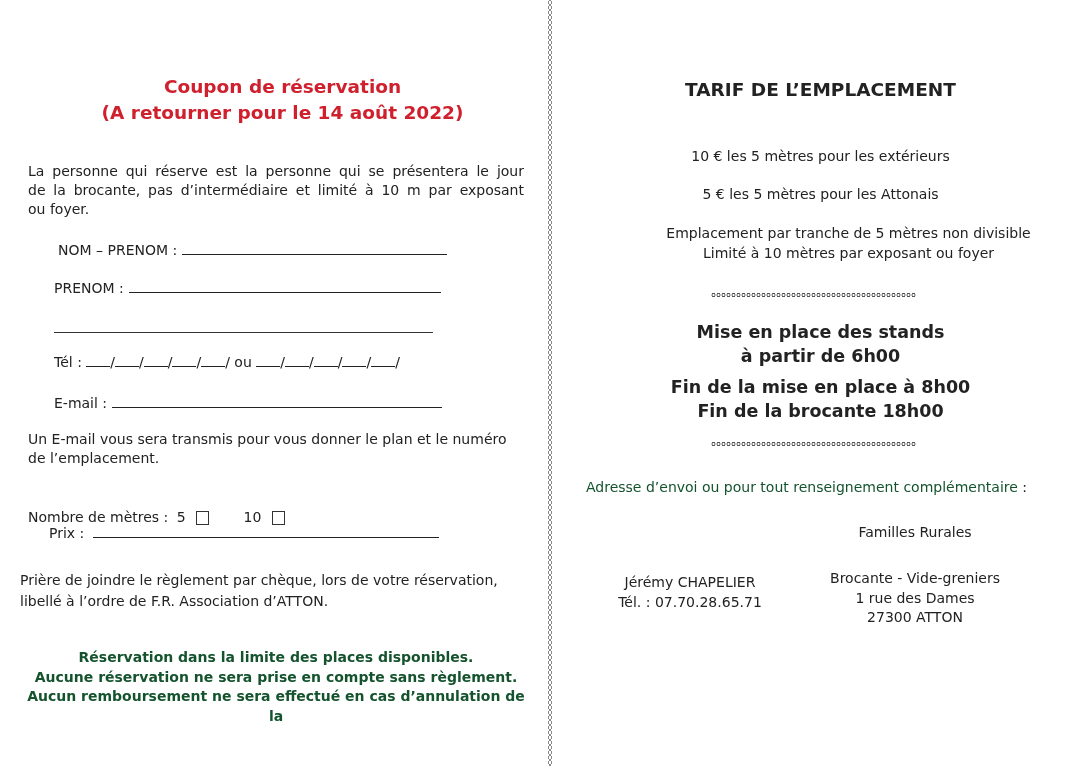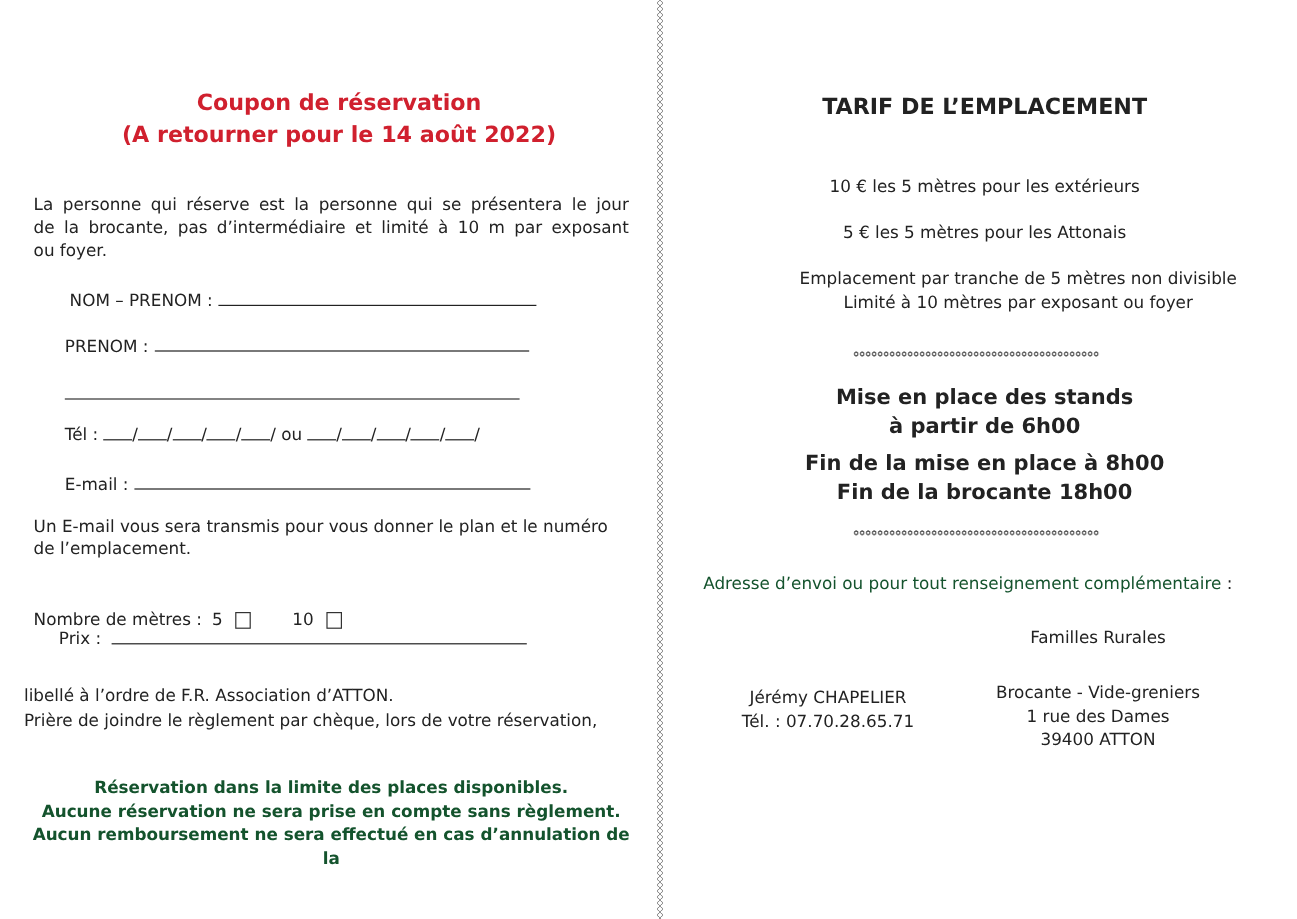--- a/index.html
+++ b/index.html
@@ -77,22 +77,22 @@
     <span class="checkbox"></span>
     <span style="margin-left:30px;">10</span>
     <span class="checkbox"></span>
   </div>
   <div class="abs body-text" style="left:49px; top:524px;">
     <span>Prix :</span>
     <span class="line" style="width:346px; margin-left:4px;"></span>
   </div>
 
   <div class="abs body-text" style="left:20px; top:570px; width:510px; line-height:21px;">
+    <div>Prière de joindre le règlement par chèque, lors de votre réservation,</div>
     <div>libellé à l’ordre de F.R. Association d’ATTON.</div>
-    <div>Prière de joindre le règlement par chèque, lors de votre réservation,</div>
   </div>
 
   <div class="abs red bold center" style="left:20px; top:648px; width:512px; font-size:14px; line-height:19.5px;">
     <div>Réservation dans la limite des places disponibles.</div>
     <div>Aucune réservation ne sera prise en compte sans règlement.</div>
     <div>Aucun remboursement ne sera effectué en cas d’annulation de la</div>
   </div>
 </div>
 
 <div class="abs divider"></div>
@@ -127,15 +127,15 @@
   <div class="abs center body-text" style="left:800px; top:523px; width:230px;">Familles Rurales</div>
 
   <div class="abs center body-text" style="left:600px; top:572px; width:180px; line-height:20px;">
     <div>Jérémy CHAPELIER</div>
     <div>Tél. : 07.70.28.65.71</div>
   </div>
 
   <div class="abs center body-text" style="left:800px; top:569px; width:230px; line-height:19.5px;">
     <div>Brocante - Vide-greniers</div>
     <div>1 rue des Dames</div>
-    <div>39400 ATTON</div>
+    <div>27300 ATTON</div>
   </div>
 </div>
 
 </body></html>

